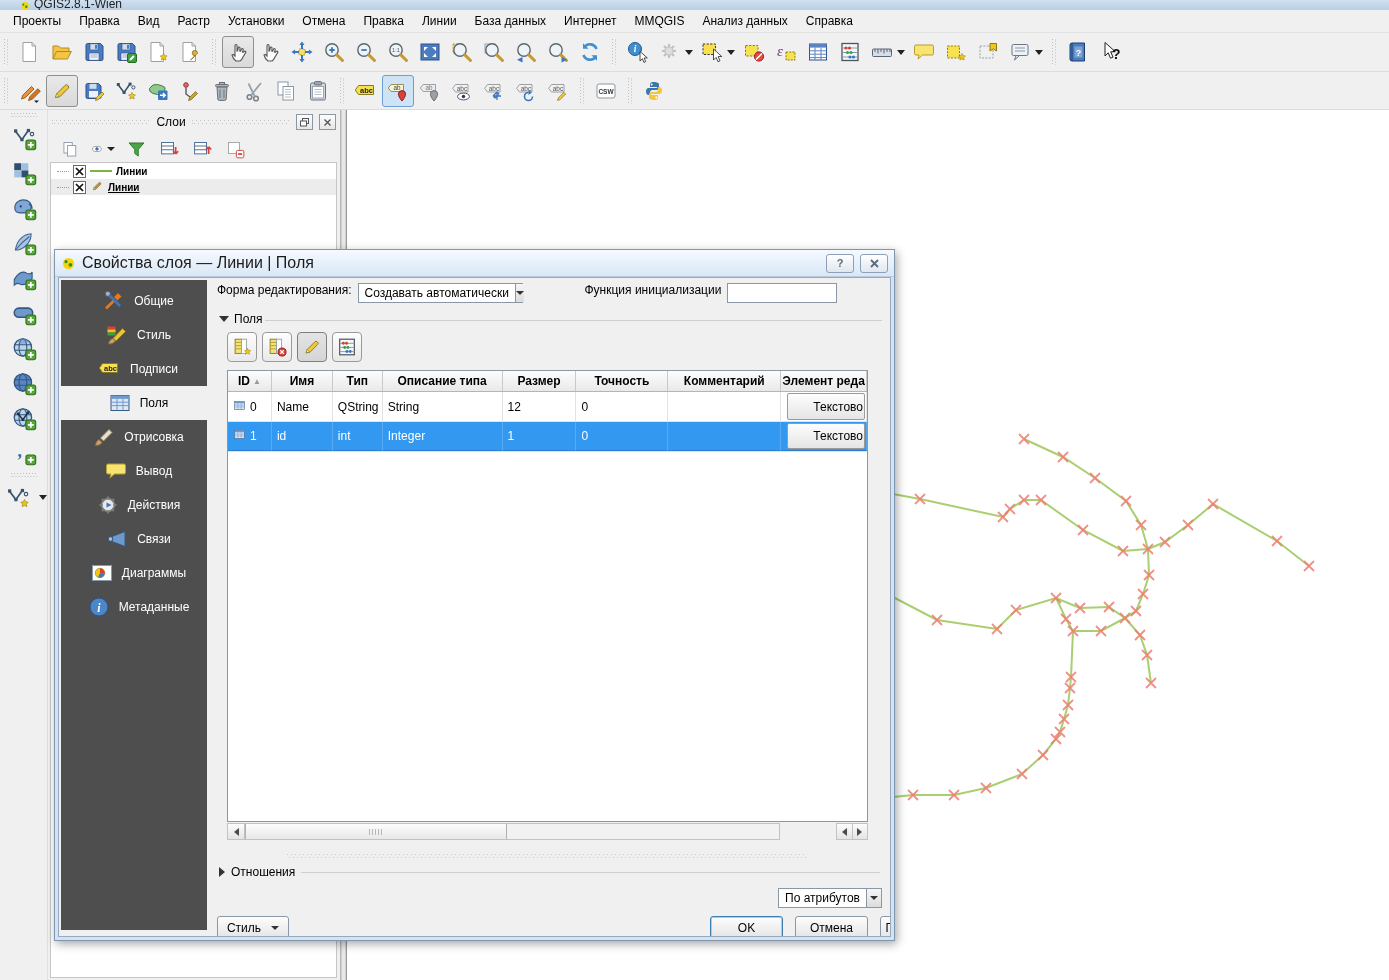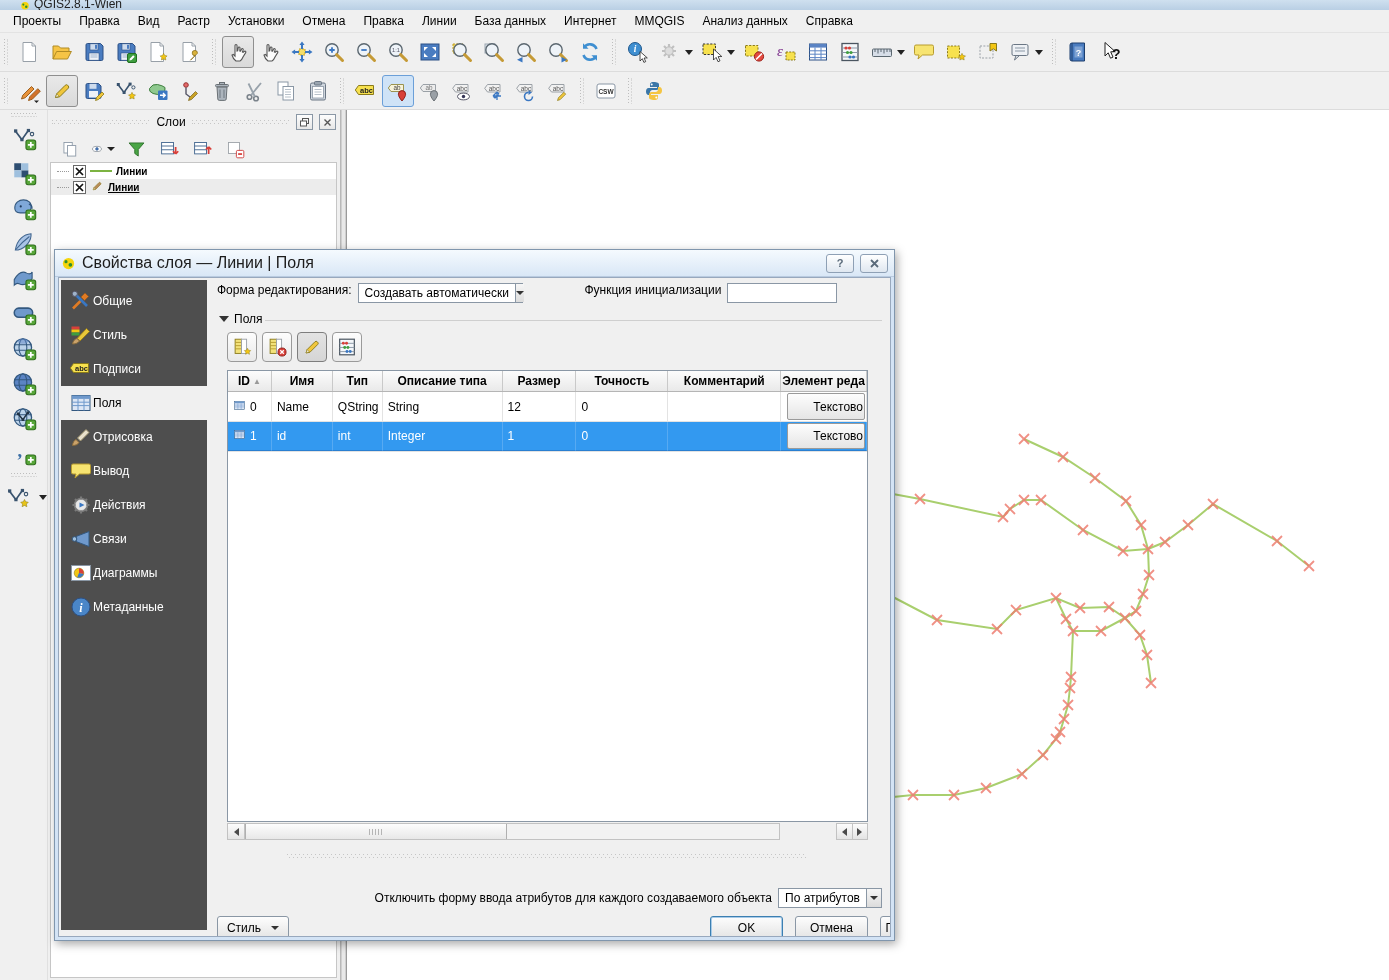--- a/index.html
+++ b/index.html
@@ -59,21 +59,21 @@
   #map-svg{position:absolute;left:0;top:0;pointer-events:none;}
   
   .dialog{position:absolute;left:54px;top:249px;width:841px;height:692px;background:#d3e3f5;border:1px solid #8096ad;
       box-shadow:2px 3px 9px rgba(0,0,0,.35);box-sizing:border-box;display:flex;flex-direction:column;z-index:10;}
   .dlg-title{height:26px;background:linear-gradient(#f5fafe,#d9e7f6);display:flex;align-items:center;gap:6px;padding:0 6px;border-bottom:1px solid #b9cbe0;}
   .dlg-title .txt{flex:1;font-size:16px;color:#1c1c1c;}
   .dlg-tbtn{width:26px;height:17px;border:1px solid #8ea0b5;border-radius:3px;background:linear-gradient(#fff,#dfe7f0);
       display:flex;align-items:center;justify-content:center;font-weight:bold;color:#5a6a7a;font-size:11px;}
   .dlg-body{flex:1;margin:0 3px 3px;background:#f0f0f0;border:1px solid #98a8bd;position:relative;overflow:hidden;}
   .dlg-side{position:absolute;left:2px;top:2px;width:146px;bottom:6px;background:#4e4e4e;}
-  .side-item{height:34px;display:flex;align-items:center;gap:0;padding-left:8px;color:#fff;font-size:12px;}
+  .side-item{height:34px;display:flex;align-items:center;gap:8px;padding-left:8px;color:#fff;font-size:12px;justify-content:center;}
   .side-item svg{width:24px;height:24px;}
   .side-item.sel{background:#f0f0f0;color:#000;}
   .dlg-content{position:absolute;left:158px;top:2px;right:8px;bottom:6px;}
   .form-row{position:absolute;left:0;top:3px;height:22px;display:flex;align-items:flex-start;gap:6px;width:100%;}
   .combo{height:20px;border:1px solid #8a97a5;background:#fff;display:flex;align-items:center;box-sizing:border-box;}
   .combo .val{padding:0 6px;flex:1;white-space:nowrap;}
   .combo .btn{width:17px;align-self:stretch;border-left:1px solid #8a97a5;background:linear-gradient(#f6f6f6,#dcdcdc);display:flex;align-items:center;justify-content:center;}
   .carr{width:0;height:0;border-left:4px solid transparent;border-right:4px solid transparent;border-top:4px solid #333;}
   .tinput{height:20px;border:1px solid #8a97a5;background:#fff;width:110px;box-sizing:border-box;font-family:inherit;font-size:12px;padding:0 4px;}
   .grp-head{position:absolute;left:2px;top:32px;display:flex;align-items:center;gap:5px;font-size:12px;}
@@ -1046,22 +1046,26 @@
       </div>
       <div class="hscroll2">
         <div class="sc-btn">
             <span class="tarr-l"></span>
           </div>
         <div class="sc-btn" style="border-right:none">
             <span class="tarr-r"></span>
           </div>
       </div>
       <div class="dotstrip"></div>
+      <div class="relrow">
+        <span class="tri-r"></span>
+        <span>Отношения</span>
+        <span class="ln"></span>
+      </div>
       <div class="suppress">
-        <span class="lab">Отключить форму ввода атрибутов для каждого создаваемого объекта</span>
         <div class="combo" style="width:104px">
           <span class="val">По атрибутов</span>
           <span class="btn">
               <span class="carr"></span>
             </span>
         </div>
       </div>
       <div class="btnrow">
         <div class="pbtn" style="left:0;width:72px">
           <span>Стиль</span>

